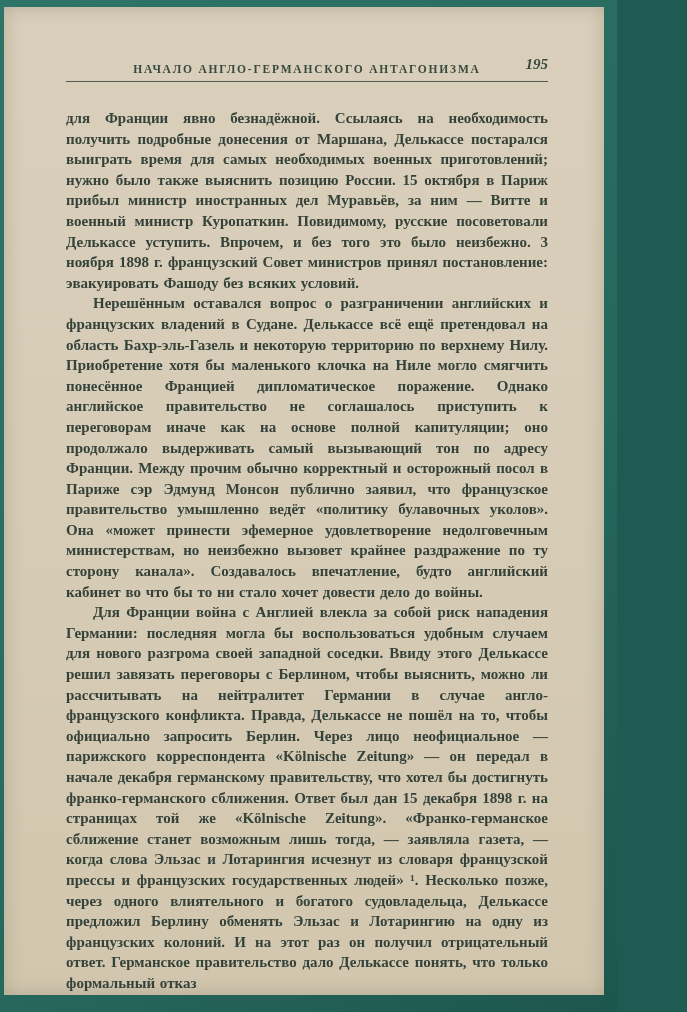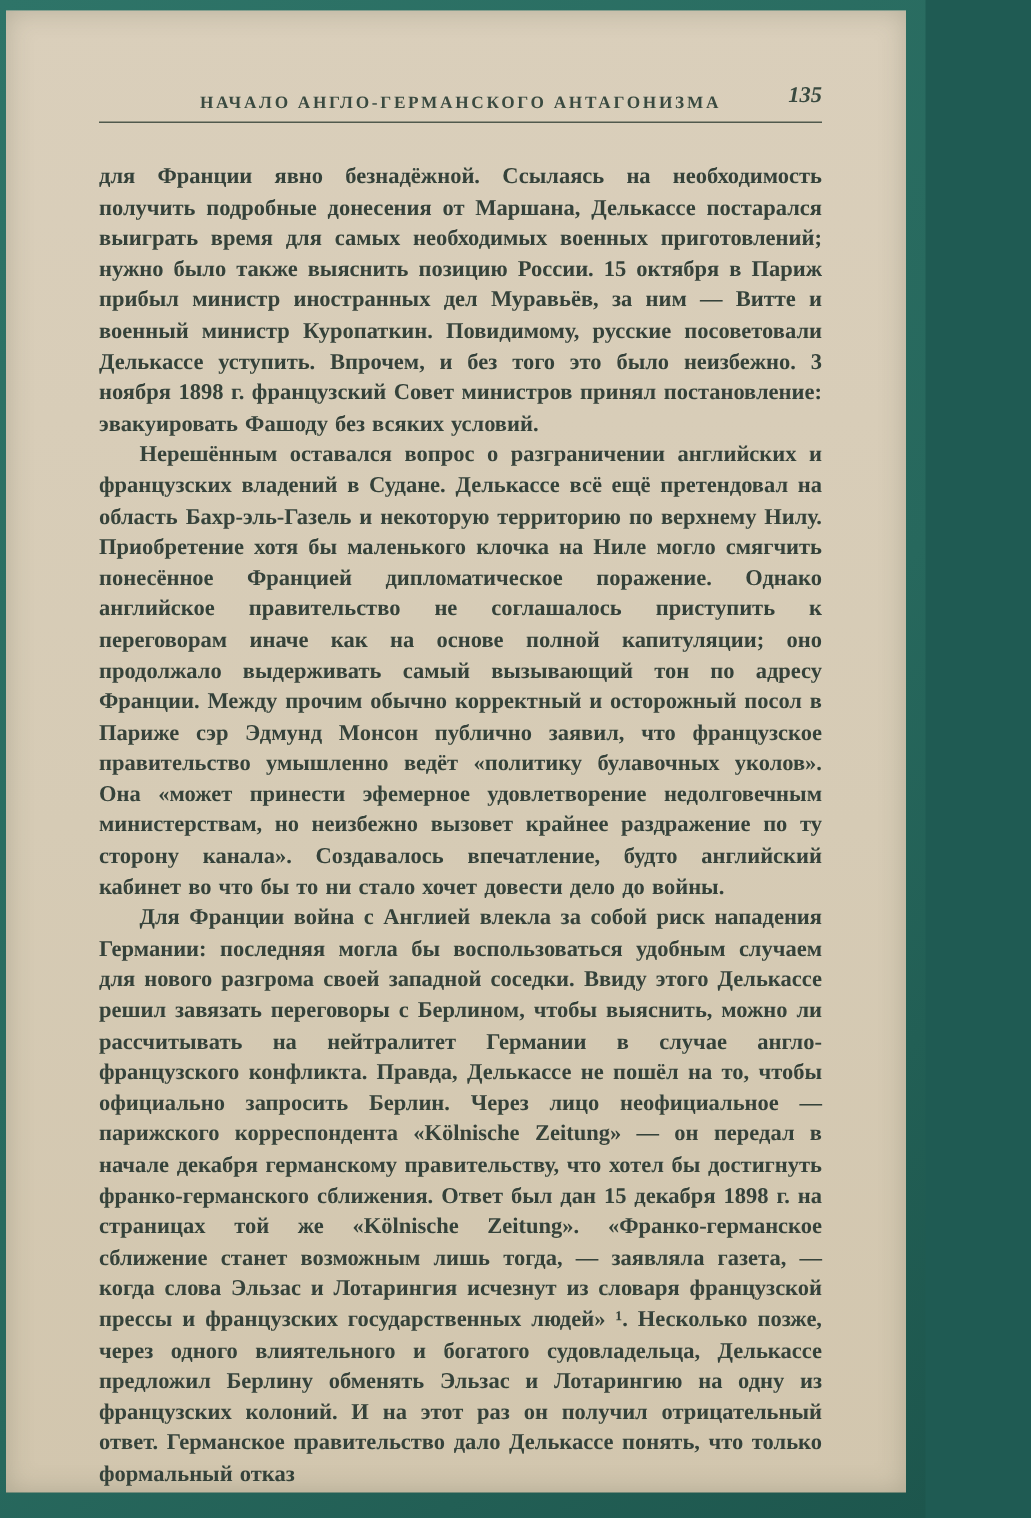--- a/index.html
+++ b/index.html
@@ -84,21 +84,21 @@
 </style>
 </head>
 <body>
 
 <div class="scan-frame">
   <div class="paper">
     <div class="content">
 
       <div class="page-header">
         <span class="running-title">НАЧАЛО АНГЛО-ГЕРМАНСКОГО АНТАГОНИЗМА</span>
-        <span class="page-number">135</span>
+        <span class="page-number">195</span>
       </div>
 
       <div class="header-rule"></div>
 
       <div class="body-text">
         <p class="para">для Франции явно безнадёжной. Ссылаясь на необходимость получить подробные донесения от Маршана, Делькассе постарался выиграть время для самых необходимых военных приготовлений; нужно было также выяснить позицию России. 15 октября в Париж прибыл министр иностранных дел Муравьёв, за ним — Витте и военный министр Куропаткин. Повидимому, русские посоветовали Делькассе уступить. Впрочем, и без того это было неизбежно. 3 ноября 1898 г. французский Совет министров принял постановление: эвакуировать Фашоду без всяких условий.</p>
         <p class="para indent">Нерешённым оставался вопрос о разграничении английских и французских владений в Судане. Делькассе всё ещё претендовал на область Бахр-эль-Газель и некоторую территорию по верхнему Нилу. Приобретение хотя бы маленького клочка на Ниле могло смягчить понесённое Францией дипломатическое поражение. Однако английское правительство не соглашалось приступить к переговорам иначе как на основе полной капитуляции; оно продолжало выдерживать самый вызывающий тон по адресу Франции. Между прочим обычно корректный и осторожный посол в Париже сэр Эдмунд Монсон публично заявил, что французское правительство умышленно ведёт «политику булавочных уколов». Она «может принести эфемерное удовлетворение недолговечным министерствам, но неизбежно вызовет крайнее раздражение по ту сторону канала». Создавалось впечатление, будто английский кабинет во что бы то ни стало хочет довести дело до войны.</p>
         <p class="para indent">Для Франции война с Англией влекла за собой риск нападения Германии: последняя могла бы воспользоваться удобным случаем для нового разгрома своей западной соседки. Ввиду этого Делькассе решил завязать переговоры с Берлином, чтобы выяснить, можно ли рассчитывать на нейтралитет Германии в случае англо-французского конфликта. Правда, Делькассе не пошёл на то, чтобы официально запросить Берлин. Через лицо неофициальное — парижского корреспондента «Kölnische Zeitung» — он передал в начале декабря германскому правительству, что хотел бы достигнуть франко-германского сближения. Ответ был дан 15 декабря 1898 г. на страницах той же «Kölnische Zeitung». «Франко-германское сближение станет возможным лишь тогда, — заявляла газета, — когда слова Эльзас и Лотарингия исчезнут из словаря французской прессы и французских государственных людей» ¹. Несколько позже, через одного влиятельного и богатого судовладельца, Делькассе предложил Берлину обменять Эльзас и Лотарингию на одну из французских колоний. И на этот раз он получил отрицательный ответ. Германское правительство дало Делькассе понять, что только формальный отказ</p>
       </div>
 

